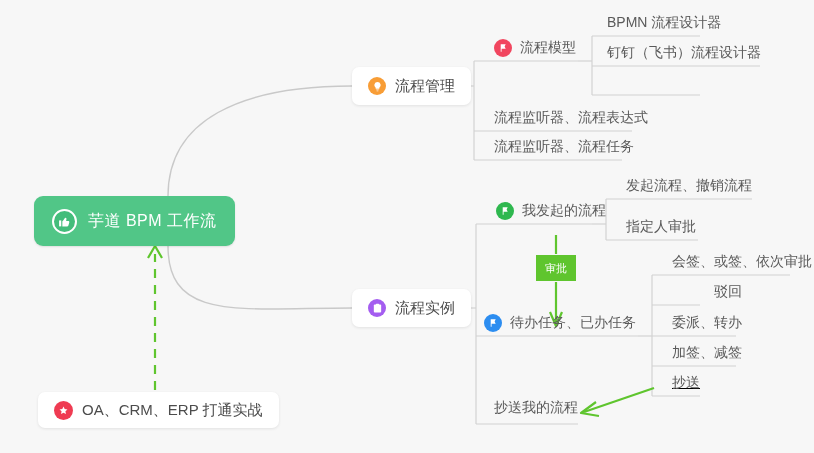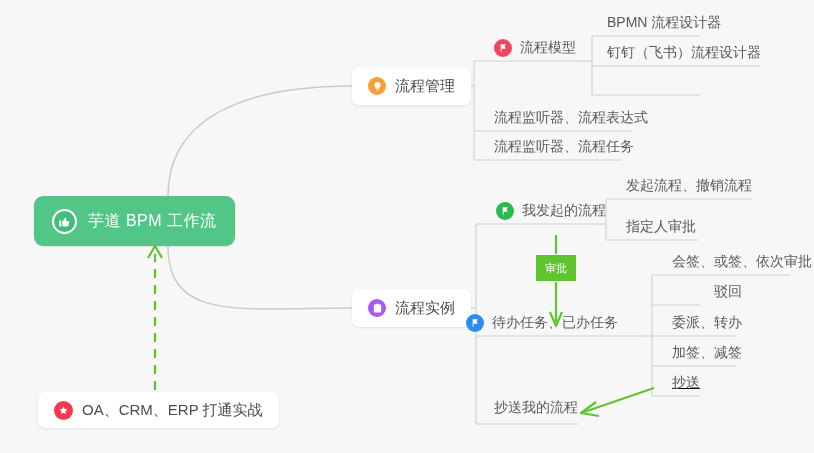--- a/index.html
+++ b/index.html
@@ -233,21 +233,21 @@
 
   <div class="leaf" style="left:490px;top:197px;">
     <span class="cicon green">
       <svg width="10" height="10" viewBox="0 0 24 24" fill="#ffffff">
         <path d="M6.5 3.2v18h2.1v-7.2h9.9l-2.6-5.4 2.6-5.4z"></path>
       </svg>
     </span>
     <span class="label with-icon">我发起的流程</span>
   </div>
 
-  <div class="leaf" style="left:460px;top:309px;">
+  <div class="leaf" style="left:478px;top:309px;">
     <span class="cicon blue">
       <svg width="10" height="10" viewBox="0 0 24 24" fill="#ffffff">
         <path d="M6.5 3.2v18h2.1v-7.2h9.9l-2.6-5.4 2.6-5.4z"></path>
       </svg>
     </span>
     <span class="label with-icon">待办任务、已办任务</span>
   </div>
 
   <div class="leaf" style="left:488px;top:394px;">
     <span class="label">抄送我的流程</span>

